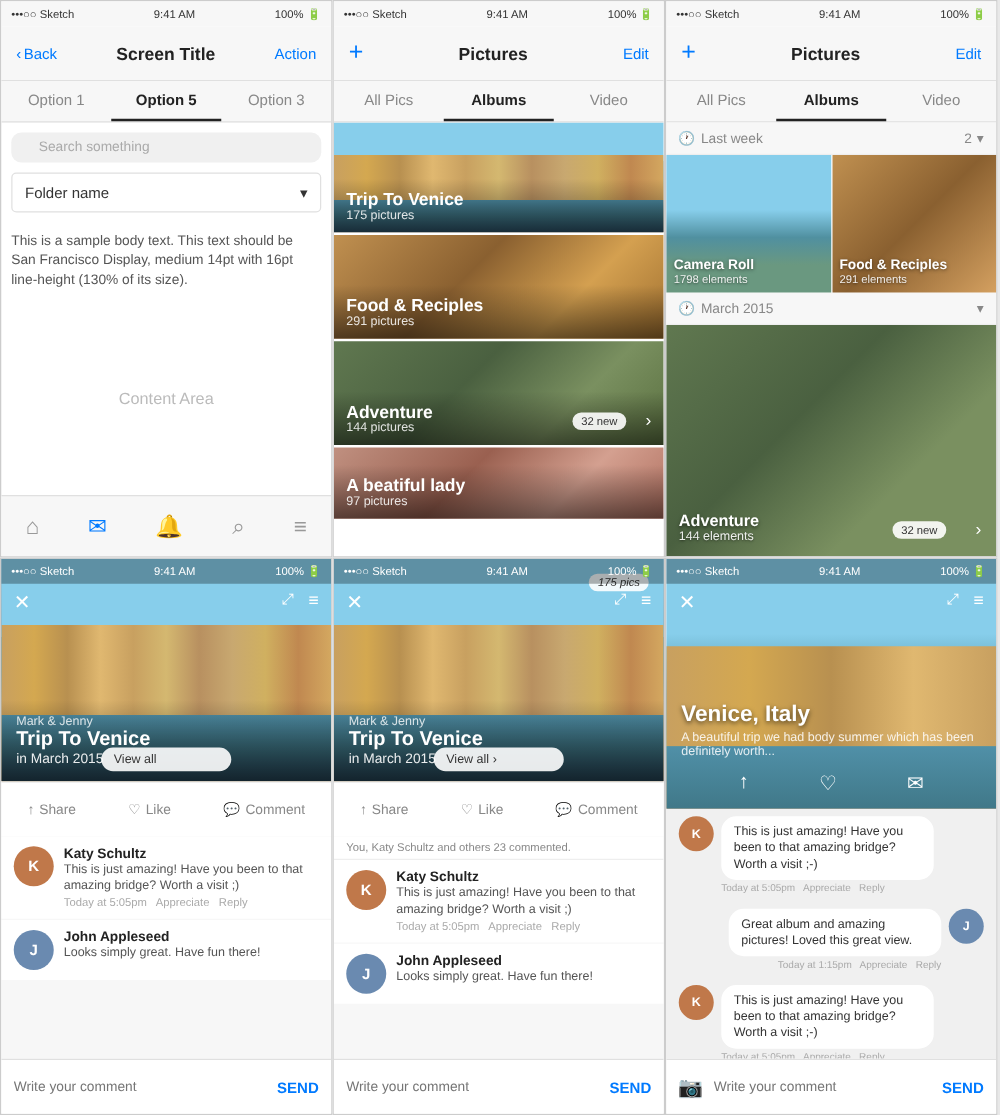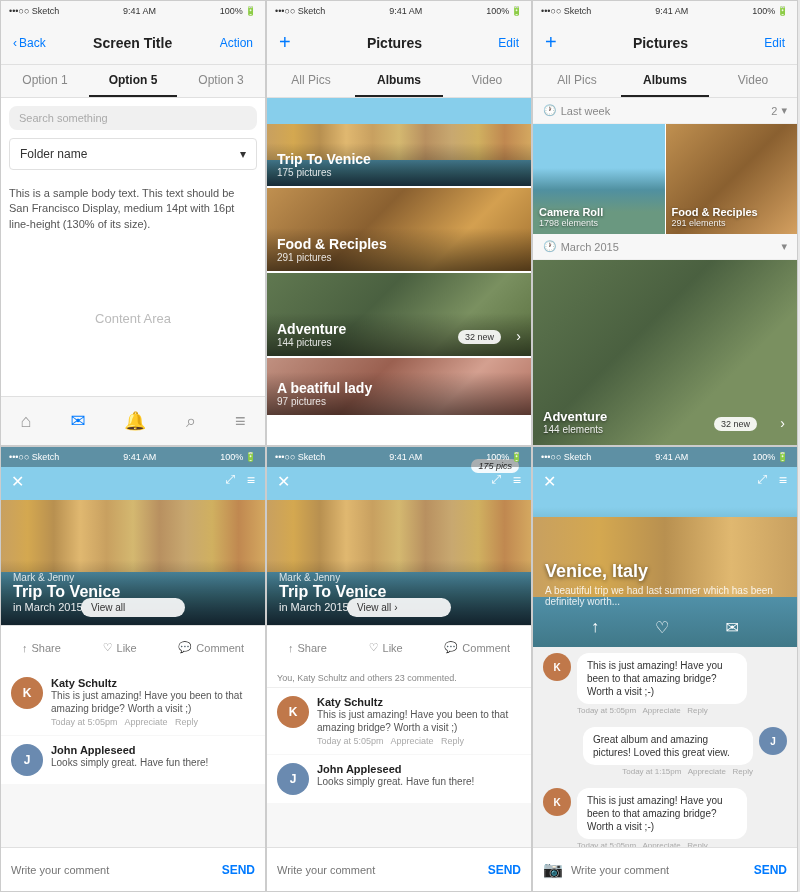--- a/index.html
+++ b/index.html
@@ -97,21 +97,21 @@
       color: #222;
       font-weight: 600;
       border-bottom: 2px solid #222;
     }
 
     
     .search-bar {
       background: #f0f0f0;
       margin: 8px;
       border-radius: 8px;
-      padding: 6px 10px;
+      padding: 6px 22px;
       font-size: 11px;
       color: #aaa;
       flex-shrink: 0;
     }
 
     
     .dropdown {
       margin: 0 8px 8px 8px;
       border: 1px solid #e0e0e0;
       border-radius: 4px;
@@ -753,21 +753,21 @@
       <div style="position:absolute; inset:0;">
         <div style="position:absolute; bottom:25%; left:0; right:0; height:40%; background: linear-gradient(90deg, #c8a060, #d4a850, #b89050, #e0b870, #c8a060);"></div>
         <div style="position:absolute; bottom:0; left:0; right:0; height:25%; background: linear-gradient(180deg, #5090a8, #407888);"></div>
       </div>
       <span class="close-btn">✕</span>
       <span class="expand-btn">⤢</span>
       <span class="menu-btn">≡</span>
 
       <div style="position:absolute; bottom:40px; left:12px; right:12px;">
         <div style="color:#fff; font-size:18px; font-weight:700; text-shadow:0 1px 4px rgba(0,0,0,0.6);">Venice, Italy</div>
-        <div style="color:rgba(255,255,255,0.85); font-size:10px; margin-top:3px;">A beautiful trip we had last summer which has been definitely worth...</div>
+        <div style="color:rgba(255,255,255,0.85); font-size:10px; margin-top:3px;">A beautiful trip we had body summer which has been definitely worth...</div>
       </div>
 
       <div style="position:absolute; bottom:10px; left:0; right:0; display:flex; justify-content:space-around; padding:0 30px;">
         <span style="color:#fff; font-size:16px;">↑</span>
         <span style="color:#fff; font-size:16px;">♡</span>
         <span style="color:#fff; font-size:16px;">✉</span>
       </div>
     </div>
 
     <div class="chat-section">

